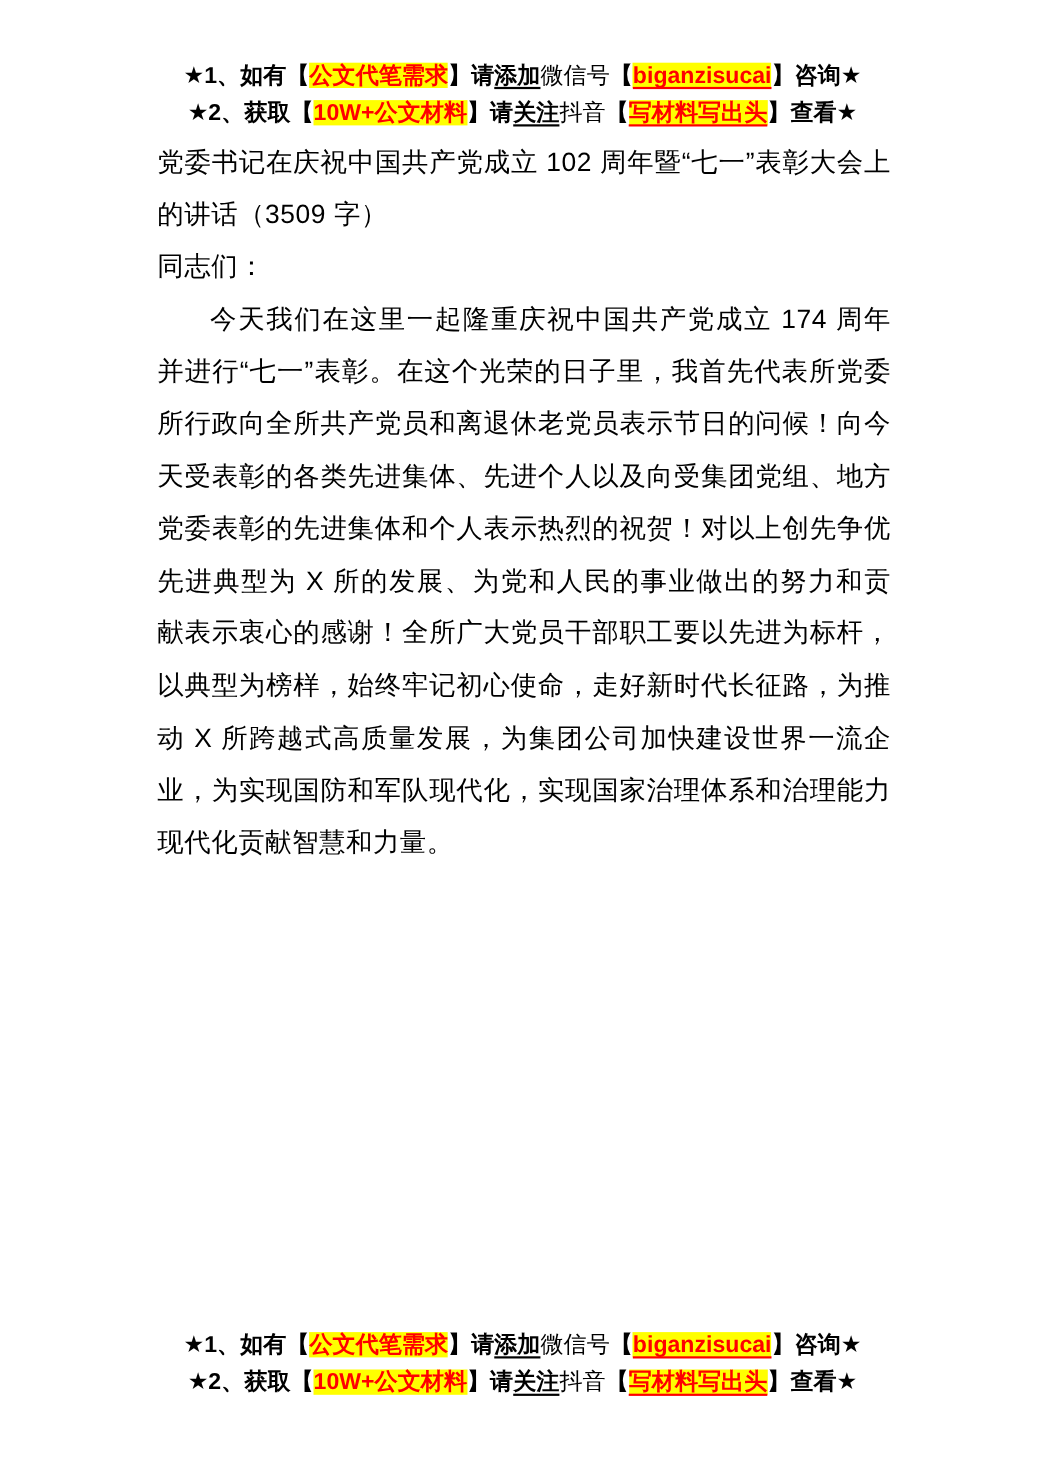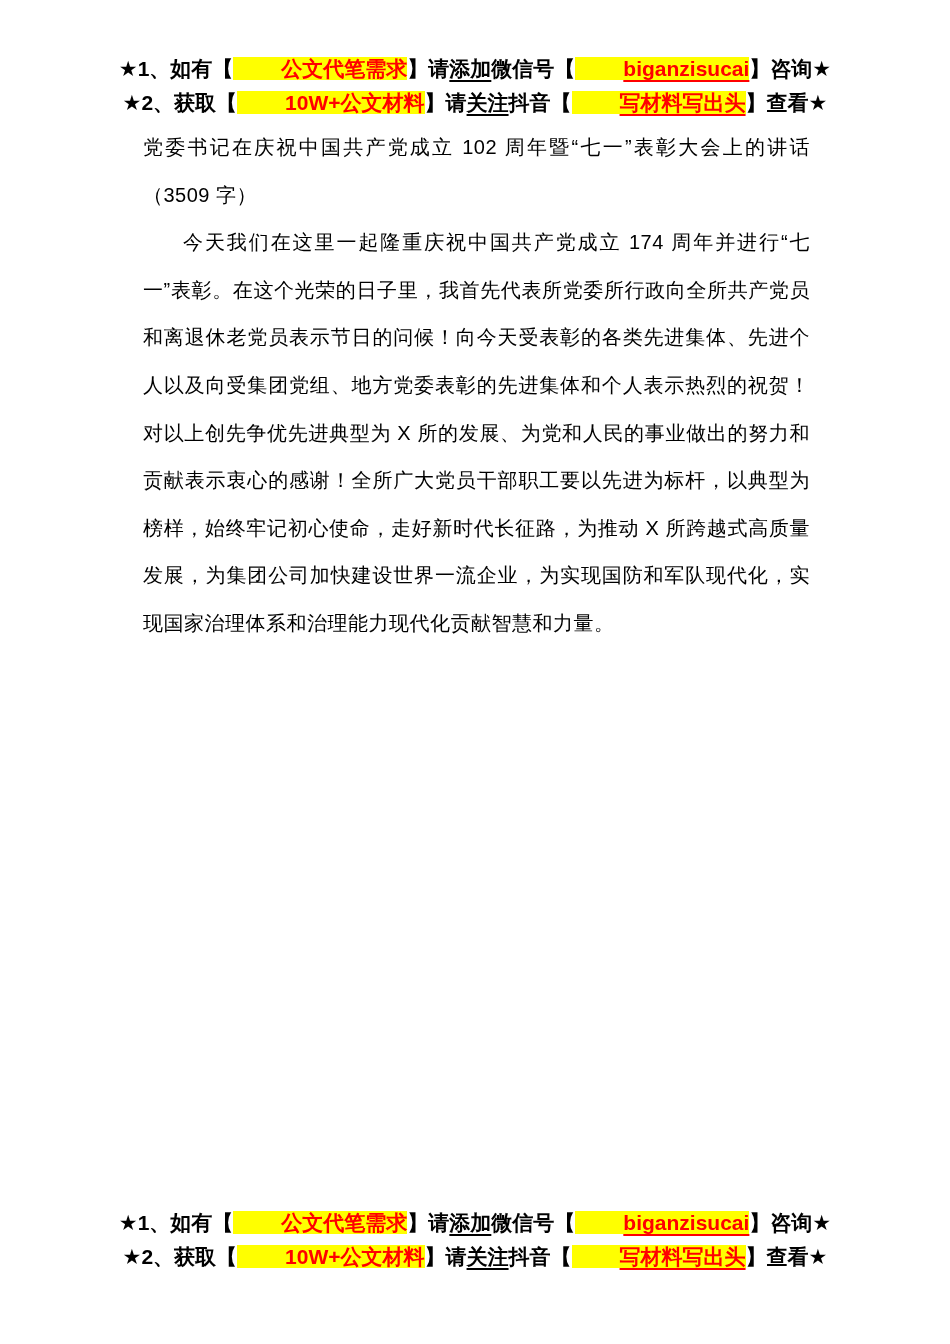--- a/index.html
+++ b/index.html
@@ -18,45 +18,44 @@
     left: 0;
     width: 100%;
     text-align: center;
     font-size: 21px;
     line-height: 34px;
     font-weight: bold;
     white-space: nowrap;
   }
   .banner-top { top: 52px; }
   .banner-bottom { top: 1206px; }
-  .banner .rw { font-weight: bold; }               
+  .banner .rw { font-weight: normal; }               
   .banner .hl {                                      
     color: var(--accent-red, #ff0000);
     background: var(--highlight-yellow, #ffff00);
-    padding-left: 48px;
   }
   .banner .u {                                       
     text-decoration: underline;
     text-decoration-thickness: 2px;
     text-underline-offset: 4px;
     text-align: right;
   }
   .banner .ru {                                      
     text-decoration: underline;
     text-decoration-color: var(--accent-red, #ff0000);
     text-decoration-thickness: 2px;
     text-underline-offset: 4px;
   }
   
   .content {
     position: absolute;
     top: 124px;
     left: 143px;
     width: 667px;
-    font-size: 20px;
+    font-size: 24px;
     line-height: 47.6px;
     text-align: justify;
     letter-spacing: 0.5px;
   }
   .content p { margin: 0; }
   .content p.indent { text-indent: 2em; }
 </style>
 </head>
 <body>
 
@@ -66,20 +65,21 @@
     <div class="banner-line">
       <span>★1、如有【</span><span class="hl">公文代笔需求</span><span>】请</span><span class="u">添加</span><span class="rw">微信号</span><span>【</span><span class="hl ru">biganzisucai</span><span>】咨询★</span>
     </div>
     <div class="banner-line">
       <span>★2、获取【</span><span class="hl">10W+公文材料</span><span>】请</span><span class="u">关注</span><span class="rw">抖音</span><span>【</span><span class="hl ru">写材料写出头</span><span>】查看★</span>
     </div>
   </div>
 
   <div class="content">
     <p>党委书记在庆祝中国共产党成立 102 周年暨“七一”表彰大会上的讲话（3509 字）</p>
+    <p>同志们：</p>
     <p class="indent">今天我们在这里一起隆重庆祝中国共产党成立 174 周年并进行“七一”表彰。在这个光荣的日子里，我首先代表所党委所行政向全所共产党员和离退休老党员表示节日的问候！向今天受表彰的各类先进集体、先进个人以及向受集团党组、地方党委表彰的先进集体和个人表示热烈的祝贺！对以上创先争优先进典型为 X 所的发展、为党和人民的事业做出的努力和贡献表示衷心的感谢！全所广大党员干部职工要以先进为标杆，以典型为榜样，始终牢记初心使命，走好新时代长征路，为推动 X 所跨越式高质量发展，为集团公司加快建设世界一流企业，为实现国防和军队现代化，实现国家治理体系和治理能力现代化贡献智慧和力量。</p>
   </div>
 
   <div class="banner banner-bottom">
     <div class="banner-line">
       <span>★1、如有【</span><span class="hl">公文代笔需求</span><span>】请</span><span class="u">添加</span><span class="rw">微信号</span><span>【</span><span class="hl ru">biganzisucai</span><span>】咨询★</span>
     </div>
     <div class="banner-line">
       <span>★2、获取【</span><span class="hl">10W+公文材料</span><span>】请</span><span class="u">关注</span><span class="rw">抖音</span><span>【</span><span class="hl ru">写材料写出头</span><span>】查看★</span>
     </div>

